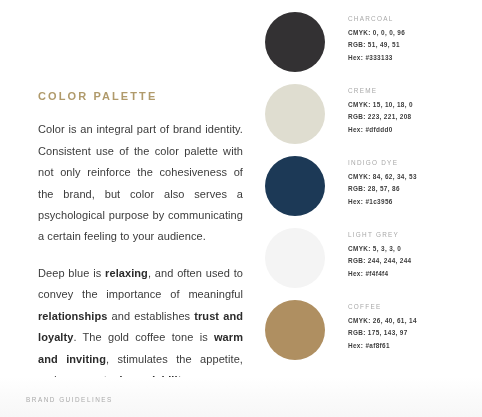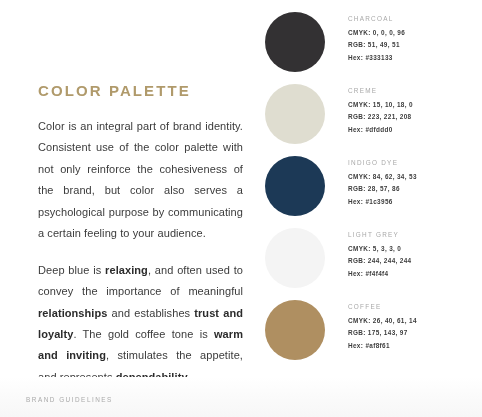--- a/index.html
+++ b/index.html
@@ -25,25 +25,25 @@
 
   
   .left-col {
     position: absolute;
     left: 38px;
     top: 78px;
     width: 205px;
   }
 
   .section-title {
-    font-size: 15px;
+    font-size: 11px;
     letter-spacing: 2.1px;
     color: #b09a6b;
     font-weight: 700;
-    margin: 4px 0 16px 0;
+    margin: 12px 0 16px 0;
     line-height: 1.2;
   }
 
   .body-par {
     font-size: 11px;
     line-height: 1.95;
     color: #3b3b3b;
     margin: 0 0 15px 0;
     text-align: justify;
     letter-spacing: 0.08px;

